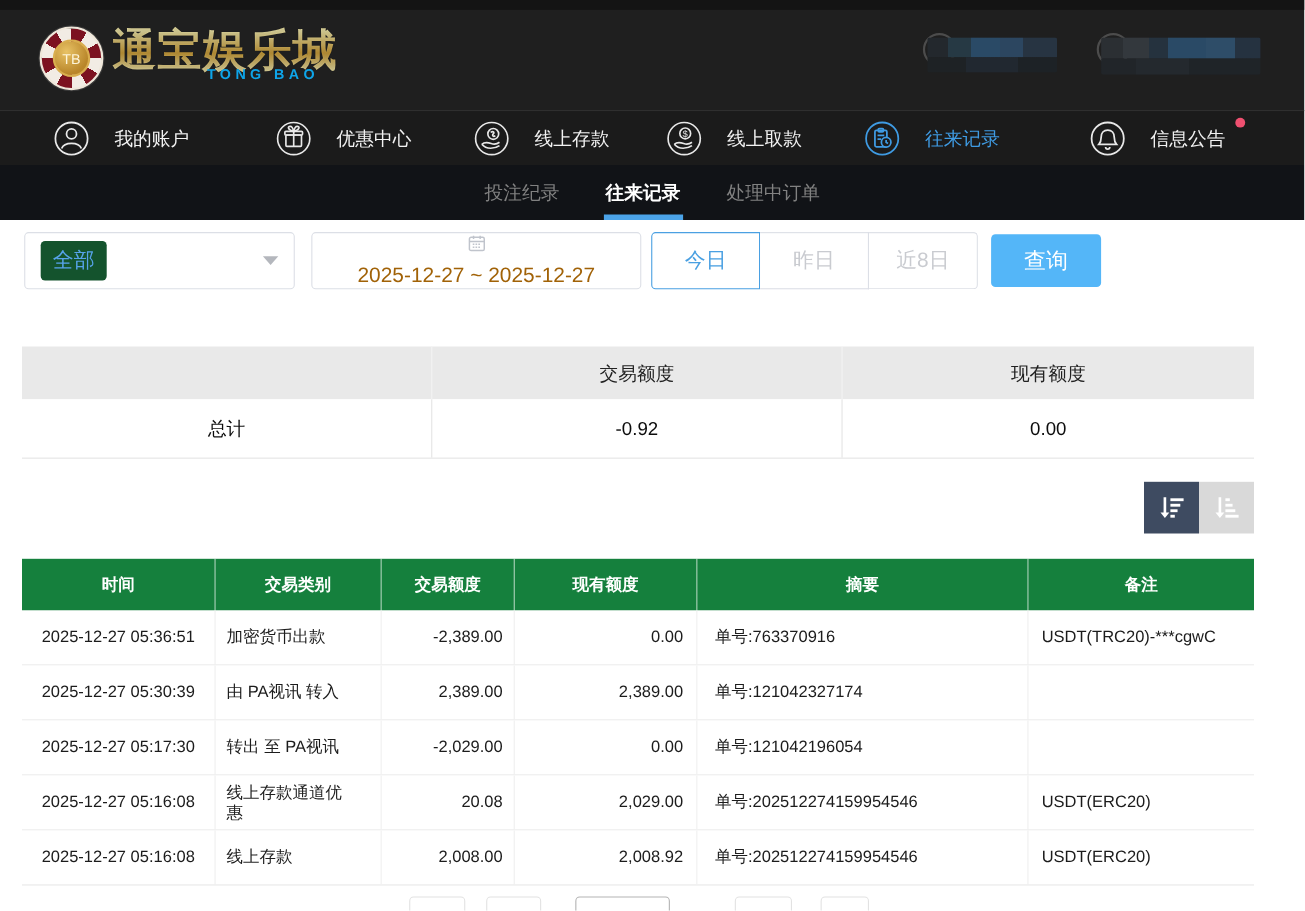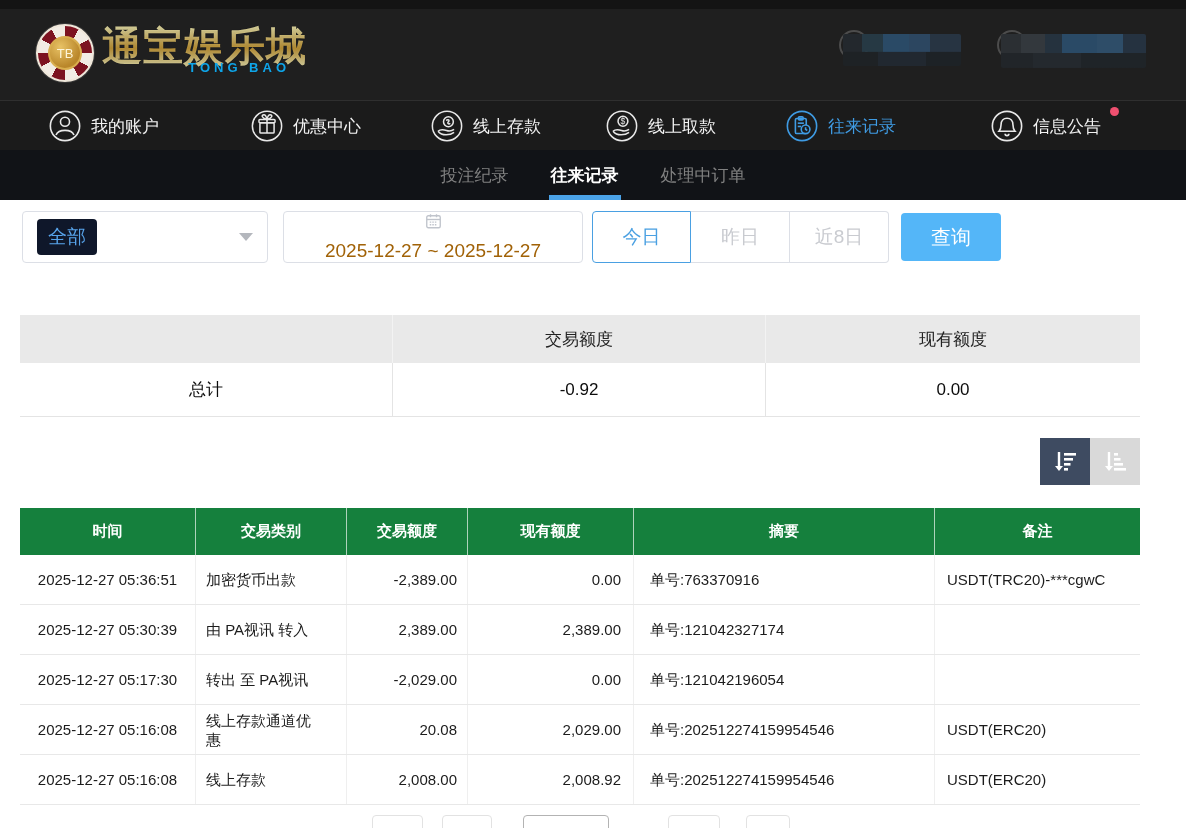--- a/index.html
+++ b/index.html
@@ -40,42 +40,42 @@
       linear-gradient(90deg,#23282d 0 16%,#263944 0 34%,#2a4a66 0 56%,#2c4660 0 74%,#273442 0 100%) top/100% 56% no-repeat,
       linear-gradient(90deg,#1e2225 0 30%,#212830 0 70%,#1d2226 0 100%) bottom/100% 44% no-repeat; }
   .mosaic-2 { width:145px; height:34px;
     background:
       linear-gradient(90deg,#2b2f33 0 14%,#33383d 0 30%,#25323e 0 42%,#2a4a66 0 66%,#2e4d68 0 84%,#253240 0 100%) top/100% 56% no-repeat,
       linear-gradient(90deg,#212529 0 22%,#24292e 0 55%,#1f2428 0 100%) bottom/100% 44% no-repeat; }
 
   
   .nav-bar { position:absolute; left:0; top:100px; width:1186px; height:50px;
     background:#1b1b1b; border-top:1px solid #2f2f2f; }
-  .nav-item { position:absolute; top:0; height:50px; display:flex; align-items:center; gap:9px;
+  .nav-item { position:absolute; top:0; height:50px; display:flex; align-items:center; gap:22px;
     color:#f2f2f2; font-size:17px; cursor:pointer; }
   .nav-item svg { display:block; }
   .nav-item.active { color:#3f9be3; }
   .nav-badge { position:absolute; right:-18px; top:6px; width:9px; height:9px;
     border-radius:50%; background:#ef5070; }
 
   
   .subtab-bar { position:absolute; left:0; top:150px; width:1186px; height:50px;
     background:#111317; display:flex; justify-content:center; align-items:center; gap:42px;
     transform:none; }
   .subtab { position:relative; height:50px; display:flex; align-items:center;
     color:#818181; font-size:17px; cursor:pointer; }
   .subtab.active { color:#fff; font-weight:bold; }
   .subtab.active::after { content:""; position:absolute; left:50%; transform:translateX(-50%);
     bottom:0; width:72px; height:5px; background:#4ba3e8; }
 
   
   .filter-select { position:absolute; left:22px; top:211px; width:246px; height:52px;
     background:#fff; border:1px solid #dcdfe6; border-radius:4px;
     display:flex; align-items:center; padding:0 14px; cursor:pointer; }
-  .select-chip { background:#0f172a; color:#57a3ea; font-size:19px;
+  .select-chip { background:#14532d; color:#57a3ea; font-size:19px;
     padding:5px 11px; border-radius:4px; }
   .select-caret { margin-left:auto; width:0; height:0;
     border-left:7px solid transparent; border-right:7px solid transparent;
     border-top:8px solid #b4b7bd; }
   .date-input { position:absolute; left:283px; top:211px; width:300px; height:52px;
     background:#fff; border:1px solid #dcdfe6; border-radius:4px;
     display:flex; align-items:center; gap:10px; padding:0 16px;
     color:#a16207; font-size:19px; cursor:pointer;flex-direction:column; }
   .quick-group { position:absolute; left:592px; top:211px; height:52px; display:flex; }
   .quick-btn { width:99px; height:52px; background:#fff; border:1px solid #dcdfe6;

